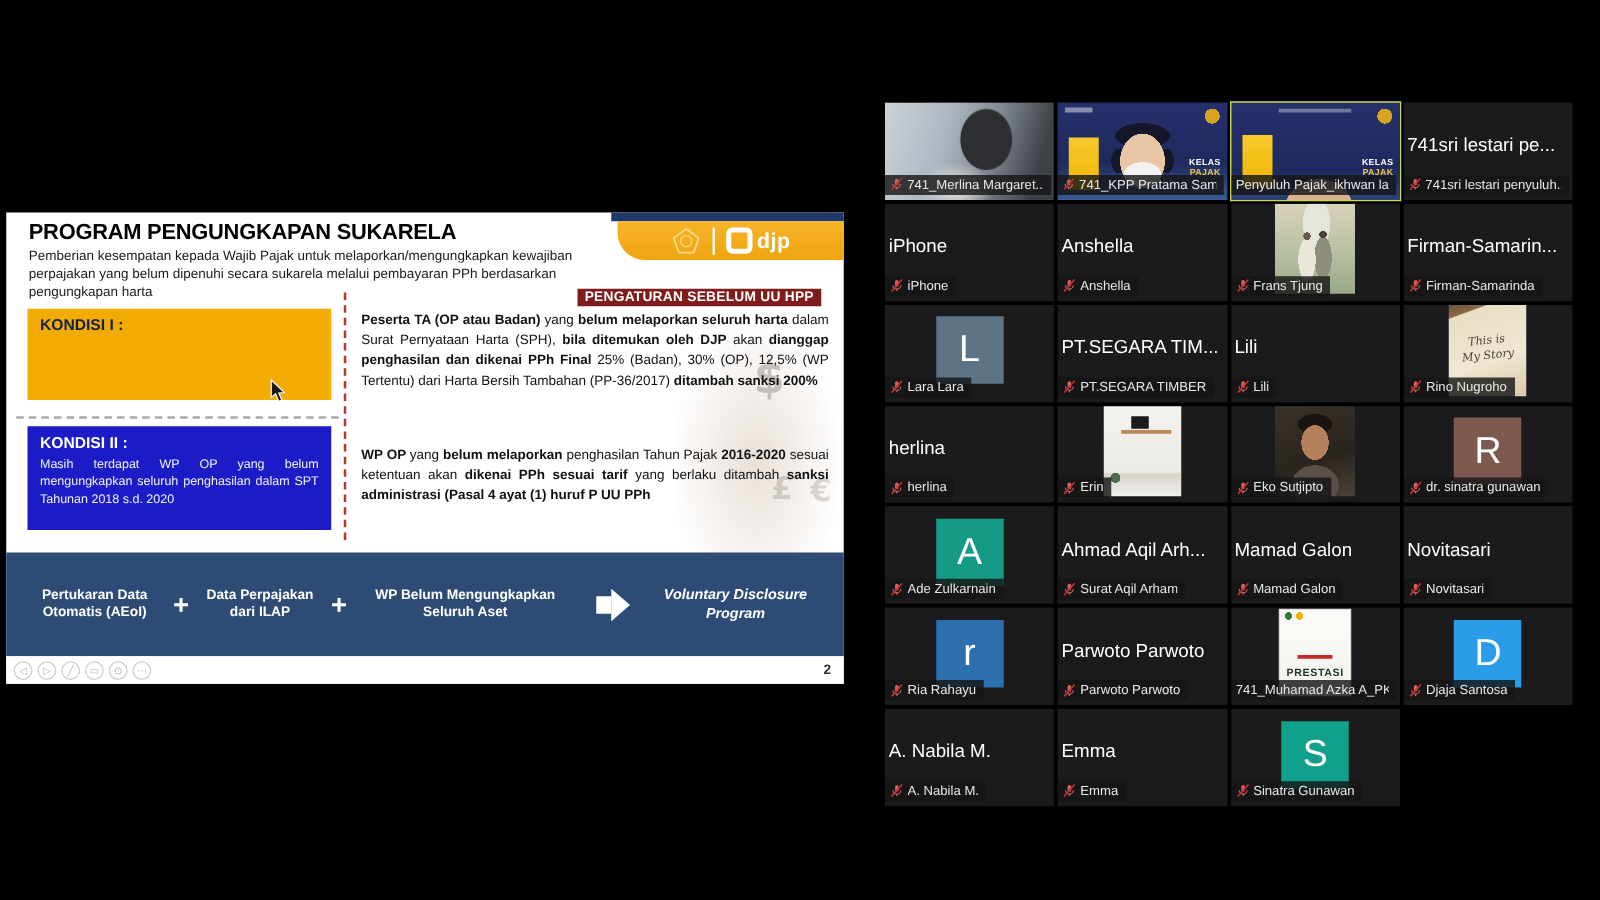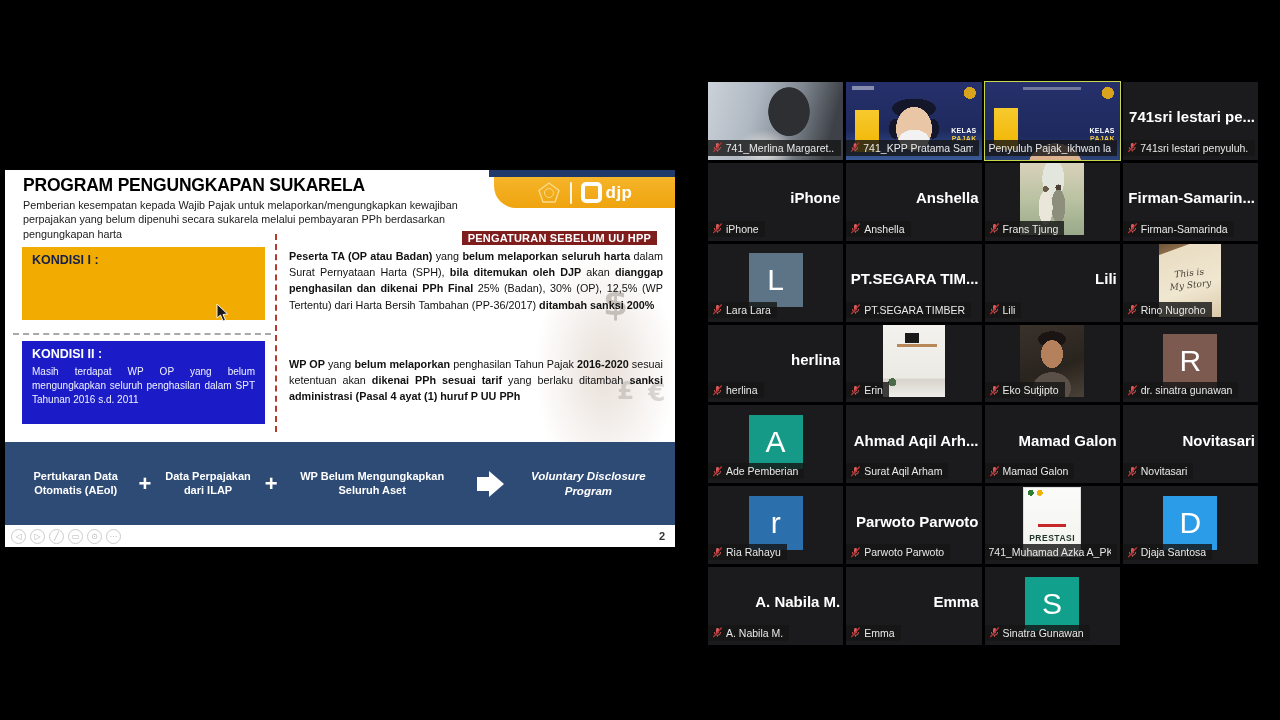--- a/index.html
+++ b/index.html
@@ -68,21 +68,21 @@
 
   .mouse{position:absolute;left:216px;top:303px;z-index:50;}
 
   
   .grid{position:absolute;left:708px;top:82px;width:550px;height:563px;display:grid;
         grid-template-columns:repeat(4,1fr);grid-auto-rows:1fr;gap:3px;}
   .tile{position:relative;background:#1b1b1d;overflow:hidden;}
   .tile.active{outline:2px solid #c9d84b;outline-offset:-1px;}
 
   .center-name{position:absolute;left:3px;right:3px;top:44%;transform:translateY(-50%);
-               text-align:right;color:#fff;font-weight:bold;font-size:15px;white-space:nowrap;overflow:hidden;}
+               text-align:left;color:#fff;font-weight:normal;font-size:15px;white-space:nowrap;overflow:hidden;}
 
   .letter-avatar{position:absolute;left:50%;top:47%;transform:translate(-50%,-50%);
                  width:54px;height:54px;display:flex;align-items:center;justify-content:center;
                  font-size:30px;color:#fff;}
 
   .label{position:absolute;left:0;bottom:4px;display:flex;align-items:center;gap:3px;
          background:rgba(22,22,22,.82);padding:2px 6px 2px 4px;max-width:98%;box-sizing:border-box;z-index:5;}
   .label span{color:#e9e9e9;font-size:10.5px;white-space:nowrap;overflow:hidden;}
 
   .visual.full{position:absolute;left:0;top:0;width:100%;height:100%;}
@@ -191,21 +191,21 @@
     </div>
 
     <div class="badge">PENGATURAN SEBELUM UU HPP</div>
 
     <div class="kbox kbox1">
       <h3>KONDISI I :</h3>
     </div>
     <div class="hdash"></div>
     <div class="kbox kbox2">
       <h3>KONDISI II :</h3>
-      <p>Masih terdapat WP OP yang belum mengungkapkan seluruh penghasilan dalam SPT Tahunan 2016 s.d. 2011</p>
+      <p>Masih terdapat WP OP yang belum mengungkapkan seluruh penghasilan dalam SPT Tahunan 2018 s.d. 2020</p>
     </div>
     <div class="vdash"></div>
 
     <div class="bg-hand"></div>
     <div class="cur cur1">$</div>
     <div class="cur cur2">£</div>
     <div class="cur cur3">€</div>
 
     <div class="para para1"><span class="b">Peserta TA (OP atau Badan) </span><span>yang </span><span class="b">belum melaporkan seluruh harta </span><span>dalam Surat Pernyataan Harta (SPH), </span><span class="b">bila ditemukan oleh DJP </span><span>akan </span><span class="b">dianggap penghasilan dan dikenai PPh Final </span><span>25% (Badan), 30% (OP), 12,5% (WP Tertentu) dari Harta Bersih Tambahan (PP-36/2017) </span><span class="b">ditambah sanksi 200%</span></div>
     <div class="para para2"><span class="b">WP OP </span><span>yang </span><span class="b">belum melaporkan </span><span>penghasilan Tahun Pajak </span><span class="b">2016-2020 </span><span>sesuai ketentuan akan </span><span class="b">dikenai PPh sesuai tarif </span><span>yang berlaku ditambah </span><span class="b">sanksi administrasi (Pasal 4 ayat (1) huruf P UU PPh</span></div>
@@ -442,21 +442,21 @@
       </div>
       <div class="tile">
         <div class="letter-avatar" style="background: rgb(20, 154, 134);">A</div>
         <div class="label">
           <svg width="11" height="11" viewBox="0 0 12 12">
             <rect x="4.4" y="1" width="3.2" height="6" rx="1.6" fill="#d95f5f"></rect>
             <path d="M2.6 5.6a3.4 3.4 0 0 0 6.8 0" fill="none" stroke="#d95f5f" stroke-width="1"></path>
             <line x1="6" y1="8.9" x2="6" y2="10.6" stroke="#d95f5f" stroke-width="1"></line>
             <line x1="1.4" y1="11" x2="10.6" y2="0.6" stroke="#c23333" stroke-width="1.4"></line>
           </svg>
-          <span>Ade Pemberian</span>
+          <span>Ade Zulkarnain</span>
         </div>
       </div>
       <div class="tile">
         <div class="center-name">Ahmad Aqil Arh...</div>
         <div class="label">
           <svg width="11" height="11" viewBox="0 0 12 12">
             <rect x="4.4" y="1" width="3.2" height="6" rx="1.6" fill="#d95f5f"></rect>
             <path d="M2.6 5.6a3.4 3.4 0 0 0 6.8 0" fill="none" stroke="#d95f5f" stroke-width="1"></path>
             <line x1="6" y1="8.9" x2="6" y2="10.6" stroke="#d95f5f" stroke-width="1"></line>
             <line x1="1.4" y1="11" x2="10.6" y2="0.6" stroke="#c23333" stroke-width="1.4"></line>

